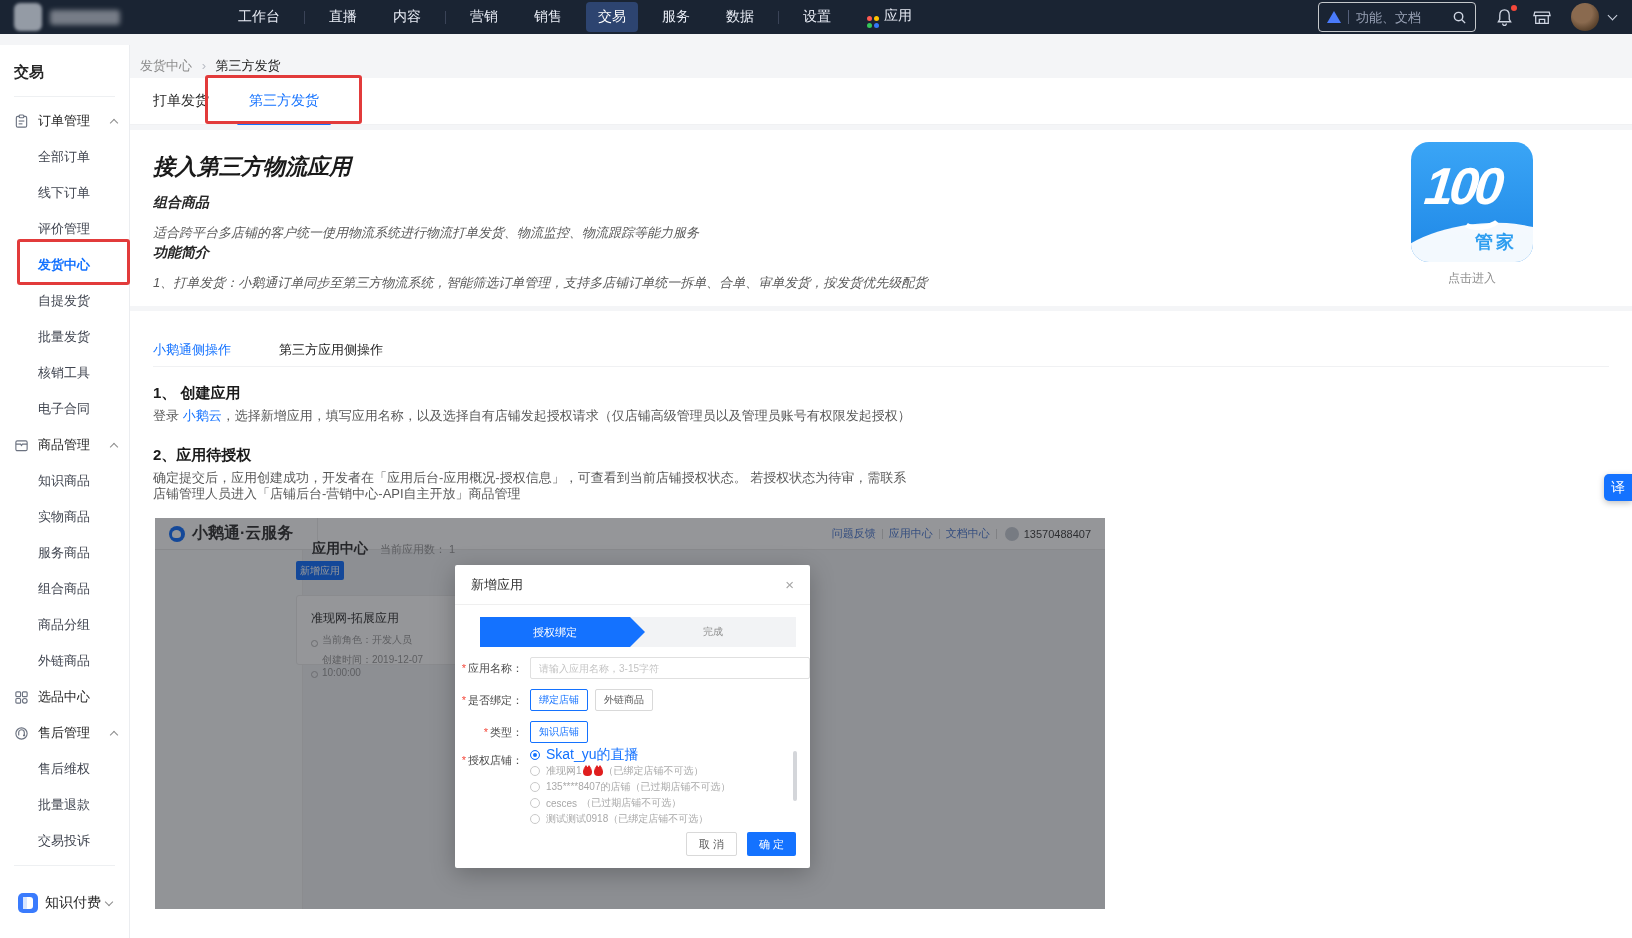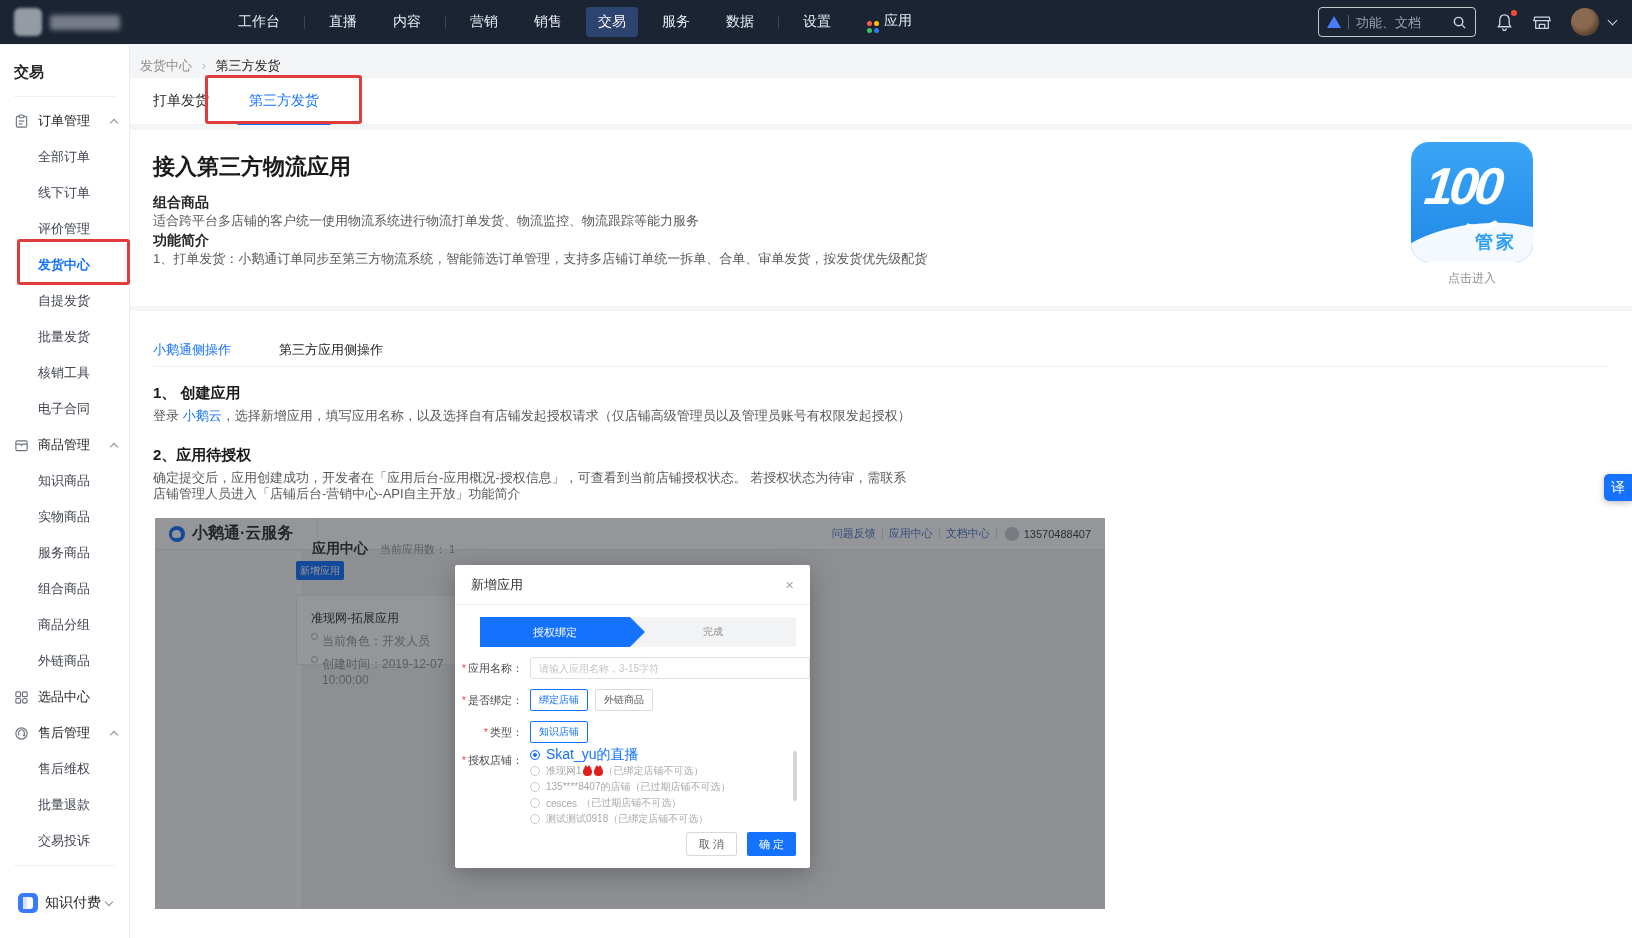--- a/index.html
+++ b/index.html
@@ -2,21 +2,21 @@
 <html><head>
 <meta charset="utf-8">
 <style>
   * { margin:0; padding:0; box-sizing:border-box; }
   html,body { width:1632px; height:938px; overflow:hidden; }
   body {
     font-family:"Liberation Sans","DejaVu Sans",sans-serif;
     background:#f4f5f7; color:#262626; position:relative; font-size:13px;
   }
   
-  .topbar { position:absolute; left:0; top:0; width:1632px; height:44px;
+  .topbar { position:absolute; left:0; top:0; width:1632px; height:34px;
     background:#1a2433; display:flex; align-items:center; z-index:10; }
   .store-logo { width:28px; height:28px; border-radius:6px; background:#aab0ba;
     margin-left:14px; filter:blur(1.5px); opacity:.85; }
   .store-name { width:70px; height:15px; border-radius:3px; background:#8e939c;
     margin-left:8px; filter:blur(2.5px); opacity:.8; }
   .nav { display:flex; align-items:center; margin-left:100px; }
   .nav-item { color:#e8ecf5; font-size:14px; padding:6px 12px; margin:0 6px;
     border-radius:4px; cursor:pointer; white-space:nowrap; }
   .nav-item.active { background:#2d4470; color:#fff; }
   .nav-sep { width:1px; height:13px; background:#3a4357; margin:0 6px; }
@@ -69,24 +69,24 @@
   .breadcrumb .sep { margin:0 6px; color:#b8bcc4; }
   .breadcrumb .cur { color:#262626; }
   .tabbar { position:absolute; left:0; top:33px; right:0; height:47px; background:#fff;
     display:flex; align-items:center; padding-left:23px; border-bottom:1px solid #f0f1f3; }
   .tab { font-size:14px; color:#262626; margin-right:40px; cursor:pointer; position:relative;
     height:47px; line-height:45px; }
   .tab.active { color:#1472ff; }
   .tab.active::after { content:""; position:absolute; left:-12px; right:-12px; bottom:0;
     height:3px; background:#1472ff; border-radius:2px; }
   .card1 { position:absolute; left:0; top:85px; right:0; height:176px; background:#fff; }
-  .card1-inner { padding:22px 0 0 23px; }
+  .card1-inner { padding:22px 0 0 23px;font-style:italic; }
   .h1 { font-size:22px; font-weight:bold; color:#1a1a1a; margin-bottom:12px; }
   .blabel { font-size:14px; font-weight:bold; color:#262626; margin-top:4px; }
-  .btext { font-size:13px; color:#595959; margin-top:1px; line-height:15px; }
+  .btext { font-size:13px; color:#595959; margin-top:13px; line-height:15px; }
   .partner { position:absolute; right:99px; top:12px; width:122px; text-align:center; }
   .p-logo { width:122px; height:120px; border-radius:18px; overflow:hidden; position:relative;
     background:linear-gradient(180deg,#3aa5f6 0%,#1e87e6 100%); cursor:pointer; }
   .p-100 { position:absolute; left:14px; top:14px; font-size:52px; font-weight:800;
     font-style:italic; color:#fff; letter-spacing:-4px; transform:skew(-6deg); }
   .p-smile { position:absolute; left:48px; top:62px; width:44px; height:26px;
     border:5px solid transparent; border-bottom-color:#fff; border-radius:50%; transform:rotate(-6deg); }
   .p-wave { position:absolute; left:-24px; bottom:-42px; width:180px; height:80px;
     background:rgba(255,255,255,.95); border-radius:50%; transform:rotate(-7deg); }
   .p-brand { position:absolute; right:16px; bottom:8px; font-size:18px; font-weight:bold;
@@ -118,21 +118,21 @@
   .con-side { position:absolute; left:0; top:32px; bottom:0; width:148px; background:#fafbfc;
     border-right:1px solid #ededed; }
   .con-title-row { position:absolute; left:157px; top:22px; display:flex; align-items:baseline; }
   .con-title { font-size:14px; font-weight:bold; color:#333; }
   .con-count { font-size:11px; color:#999; margin-left:12px; }
   .con-newbtn { position:absolute; left:141px; top:43px; width:48px; height:19px; background:#1472ff;
     color:#fff; font-size:10px; text-align:center; line-height:19px; border-radius:2px; }
   .con-card { position:absolute; left:141px; top:77px; width:166px; height:70px; background:#fff;
     border:1px solid #ebebeb; border-radius:3px; padding:14px 0 0 14px; }
   .con-card-title { font-size:12px; color:#333; }
-  .con-card-line { font-size:12px; color:#9a9a9a; margin-top:6px; display:flex; align-items:flex-start; }
+  .con-card-line { font-size:10px; color:#9a9a9a; margin-top:6px; display:flex; align-items:flex-end; }
   .mini-ic { width:7px; height:7px; border:1px solid #b5b5b5; border-radius:50%; margin-right:4px; flex:none; }
   .shot-overlay { position:absolute; inset:0; background:rgba(20,22,28,.45); z-index:2; }
   
   .modal { position:absolute; left:300px; top:47px; width:355px; height:303px; background:#fff;
     z-index:3; border-radius:2px; box-shadow:0 6px 24px rgba(0,0,0,.25); }
   .m-head { height:40px; display:flex; align-items:center; padding:0 16px; border-bottom:1px solid #efefef; }
   .m-title { font-size:13px; color:#333; }
   .m-close { margin-left:auto; color:#a6a6a6; font-size:15px; cursor:pointer; }
   .m-steps { position:absolute; left:25px; top:52px; width:316px; height:30px; background:#f2f3f5;
     display:flex; overflow:hidden; }
@@ -340,21 +340,21 @@
       <span class="subtab">第三方应用侧操作</span>
     </div>
 
     <div class="g-title">1、 创建应用</div>
     <div class="g-body">
       <span>登录 </span><span class="g-link">小鹅云</span><span>，选择新增应用，填写应用名称，以及选择自有店铺发起授权请求（仅店铺高级管理员以及管理员账号有权限发起授权）</span>
     </div>
 
     <div class="g-title" style="margin-top:23px">2、应用待授权</div>
     <div class="g-body">确定提交后，应用创建成功，开发者在「应用后台-应用概况-授权信息」，可查看到当前店铺授权状态。 若授权状态为待审，需联系</div>
-    <div class="g-body" style="margin-top:1px">店铺管理人员进入「店铺后台-营销中心-API自主开放」功能简介</div>
+    <div class="g-body" style="margin-top:1px">店铺管理人员进入「店铺后台-营销中心-API自主开放」商品管理</div>
 
     <div class="shot">
       <div class="con-header">
         <span class="con-logo"></span>
         <span class="con-brand">小鹅通·云服务</span>
         <span class="con-hdiv"></span>
         <div class="con-links">
           <span class="con-link">问题反馈</span>
           <span class="con-lsep"></span>
           <span class="con-link">应用中心</span>

